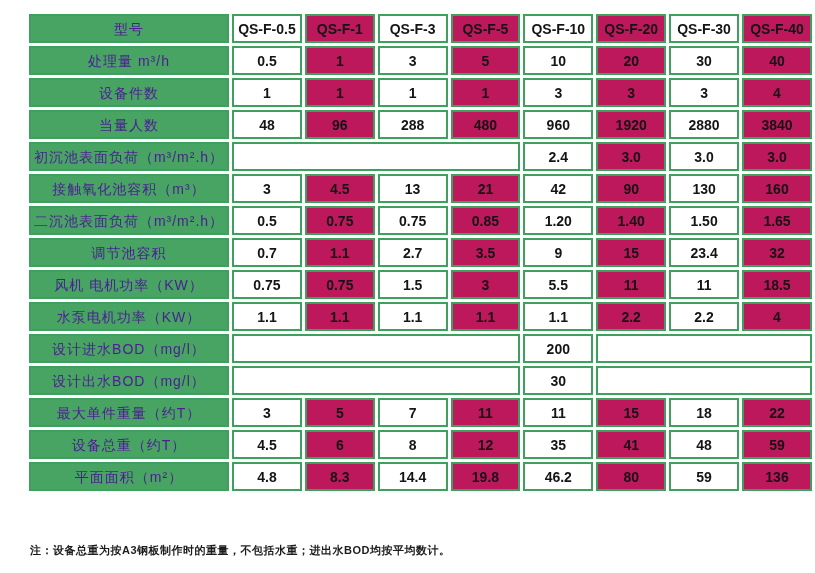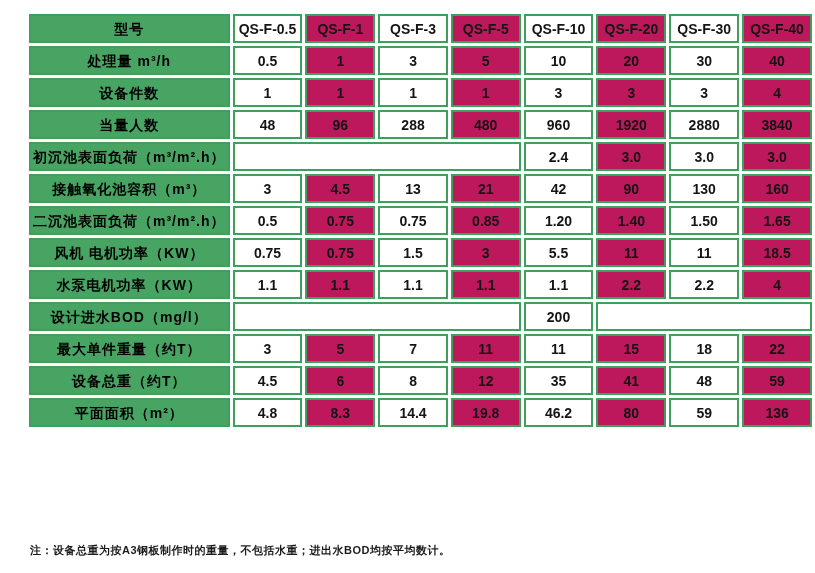--- a/index.html
+++ b/index.html
@@ -29,24 +29,24 @@
     text-align: center;
     vertical-align: middle;
     font-size: 14px;
     line-height: 1;
     white-space: nowrap;
   }
   td.label-cell {
     width: 192px;
     background: #48a462;
     border-color: #3da05c;
-    color: #000000;
+    color: #4c1d95;
     font-size: 14px;
     letter-spacing: 1px;
-    font-weight: bold;
+    font-weight: normal;
   }
   td.cell {
     width: 62px;
     color: #141414;
     font-weight: bold;
   }
   td.white { background: #ffffff; }
   td.beige { background: #be185d; }
   td.head  { font-size: 14px; }
   .footnote {
@@ -137,20 +137,31 @@
           <td class="cell val white">0.5</td>
           <td class="cell val beige">0.75</td>
           <td class="cell val white">0.75</td>
           <td class="cell val beige">0.85</td>
           <td class="cell val white">1.20</td>
           <td class="cell val beige">1.40</td>
           <td class="cell val white">1.50</td>
           <td class="cell val beige">1.65</td>
         </tr>
         <tr>
+          <td class="label-cell">调节池容积</td>
+          <td class="cell val white">0.7</td>
+          <td class="cell val beige">1.1</td>
+          <td class="cell val white">2.7</td>
+          <td class="cell val beige">3.5</td>
+          <td class="cell val white">9</td>
+          <td class="cell val beige">15</td>
+          <td class="cell val white">23.4</td>
+          <td class="cell val beige">32</td>
+        </tr>
+        <tr>
           <td class="label-cell">风机 电机功率（KW）</td>
           <td class="cell val white">0.75</td>
           <td class="cell val beige">0.75</td>
           <td class="cell val white">1.5</td>
           <td class="cell val beige">3</td>
           <td class="cell val white">5.5</td>
           <td class="cell val beige">11</td>
           <td class="cell val white">11</td>
           <td class="cell val beige">18.5</td>
         </tr>
@@ -165,20 +176,26 @@
           <td class="cell val white">2.2</td>
           <td class="cell val beige">4</td>
         </tr>
         <tr>
           <td class="label-cell">设计进水BOD（mg/l）</td>
           <td class="cell  white" colspan="4"></td>
           <td class="cell val white">200</td>
           <td class="cell  white" colspan="3"></td>
         </tr>
         <tr>
+          <td class="label-cell">设计出水BOD（mg/l）</td>
+          <td class="cell  white" colspan="4"></td>
+          <td class="cell val white">30</td>
+          <td class="cell  white" colspan="3"></td>
+        </tr>
+        <tr>
           <td class="label-cell">最大单件重量（约T）</td>
           <td class="cell val white">3</td>
           <td class="cell val beige">5</td>
           <td class="cell val white">7</td>
           <td class="cell val beige">11</td>
           <td class="cell val white">11</td>
           <td class="cell val beige">15</td>
           <td class="cell val white">18</td>
           <td class="cell val beige">22</td>
         </tr>

